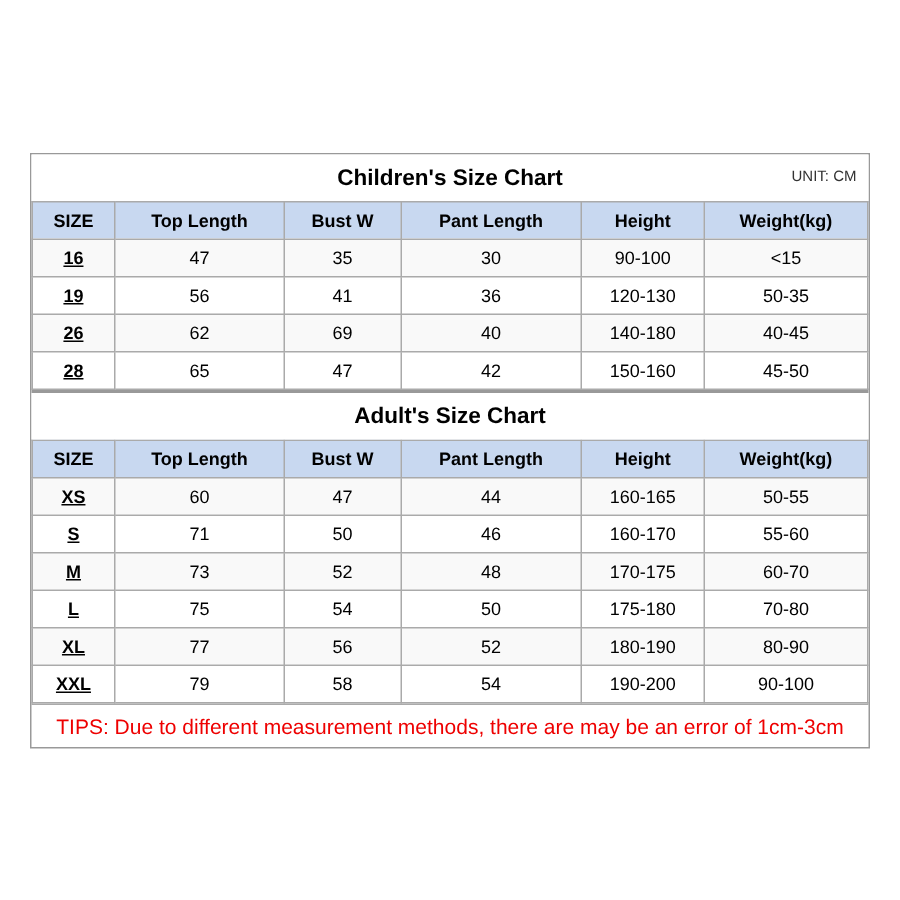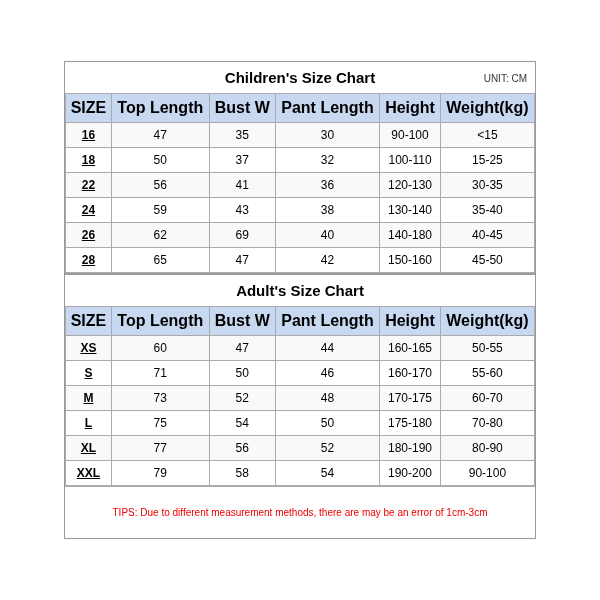--- a/index.html
+++ b/index.html
@@ -6,21 +6,21 @@
     body {
       width: 600px;
       height: 600px;
       background: #fff;
       font-family: Arial, sans-serif;
       display: flex;
       align-items: center;
       justify-content: center;
     }
     .container {
-      width: 472px;
+      width: 560px;
       border: 1px solid #999;
       background: #fff;
     }
     .section-title {
       text-align: center;
       font-weight: bold;
       font-size: 15px;
       padding: 7px 4px;
       background: #fff;
       position: relative;
@@ -38,21 +38,21 @@
       width: 100%;
       border-collapse: collapse;
       font-size: 12px;
     }
     th {
       background: #c8d8f0;
       border: 1px solid #aaa;
       padding: 5px 4px;
       text-align: center;
       font-weight: bold;
-      font-size: 16px;
+      font-size: 12px;
     }
     td {
       border: 1px solid #aaa;
       padding: 5px 4px;
       text-align: center;
       font-size: 12px;
     }
     tr:nth-child(odd) td {
       background: #f9f9f9;
     }
@@ -63,22 +63,22 @@
       font-weight: bold;
       text-decoration: underline;
     }
     .adult-title {
       border-top: 2px solid #999;
       text-align: center;
     }
     .tips {
       text-align: center;
       color: #e00;
-      font-size: 10px;
-      padding: 20px 4px;
+      font-size: 14px;
+      padding: 6px 4px;
       border-top: 1px solid #aaa;
     }
   </style>
 </head>
 <body>
 
 <div class="container">
 
   <div class="section-title">
     <span>Children's Size Chart</span>
@@ -98,42 +98,26 @@
     <tbody id="children-tbody">
     <tr>
           <td>16</td>
           <td>47</td>
           <td>35</td>
           <td>30</td>
           <td>90-100</td>
           <td>&lt;15</td>
         </tr>
         <tr>
-          <td>18</td>
-          <td>50</td>
-          <td>37</td>
-          <td>32</td>
-          <td>100-110</td>
-          <td>15-25</td>
-        </tr>
-        <tr>
-          <td>22</td>
+          <td>19</td>
           <td>56</td>
           <td>41</td>
           <td>36</td>
           <td>120-130</td>
-          <td>30-35</td>
-        </tr>
-        <tr>
-          <td>24</td>
-          <td>59</td>
-          <td>43</td>
-          <td>38</td>
-          <td>130-140</td>
-          <td>35-40</td>
+          <td>50-35</td>
         </tr>
         <tr>
           <td>26</td>
           <td>62</td>
           <td>69</td>
           <td>40</td>
           <td>140-180</td>
           <td>40-45</td>
         </tr>
         <tr>

